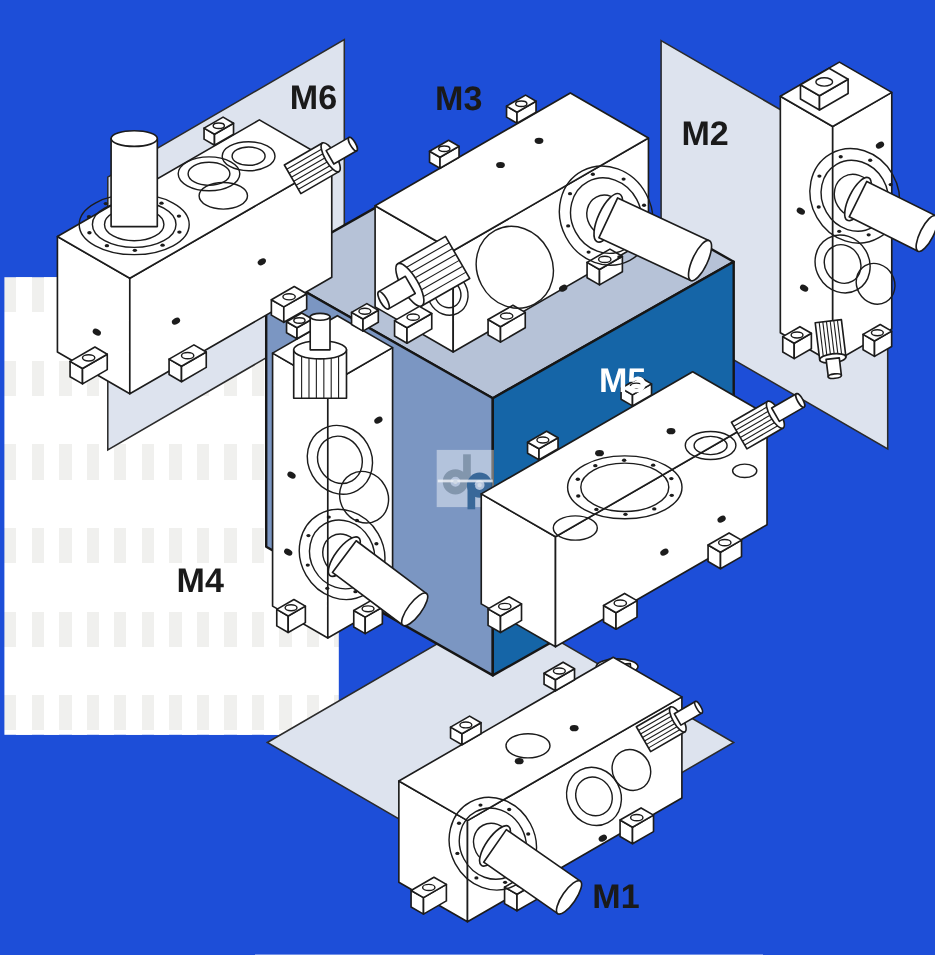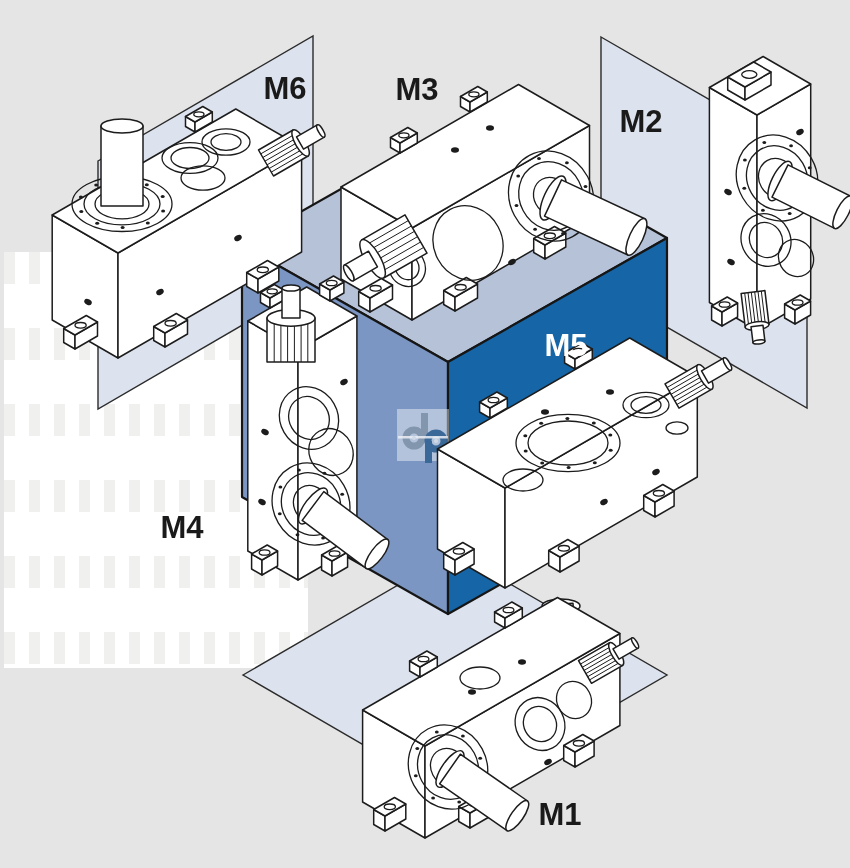--- a/index.html
+++ b/index.html
@@ -1,16 +1,16 @@
 <!DOCTYPE html>
 <html><head>
 <meta charset="utf-8">
 <style>
   html,body{margin:0;padding:0;background:#ffffff;}
-  #stage{position:relative;width:850px;height:868px;background:#e5e5e5;overflow:hidden;
+  #stage{position:relative;width:850px;height:868px;background:#1d4ed8;overflow:hidden;
          font-family:"Liberation Sans",sans-serif;text-decoration:underline;}
   
   .stripes{position:absolute;left:4px;top:252px;width:304px;height:416px;z-index:0;
     background:
       repeating-linear-gradient(90deg, rgba(255,255,255,0) 0 11px, #ffffff 11px 25px),
       repeating-linear-gradient(180deg, #f0f0ee 0 32px, #ffffff 32px 76px);}
   svg.canvas{position:absolute;left:0;top:0;z-index:1;}
   .plane{stroke:#2b2b2b;stroke-width:1.4;}
   .cubeface{stroke:#161616;stroke-width:2.2;stroke-linejoin:round;}
   .gf{fill:#ffffff;stroke:#1c1c1c;stroke-width:1.5;stroke-linejoin:round;}

